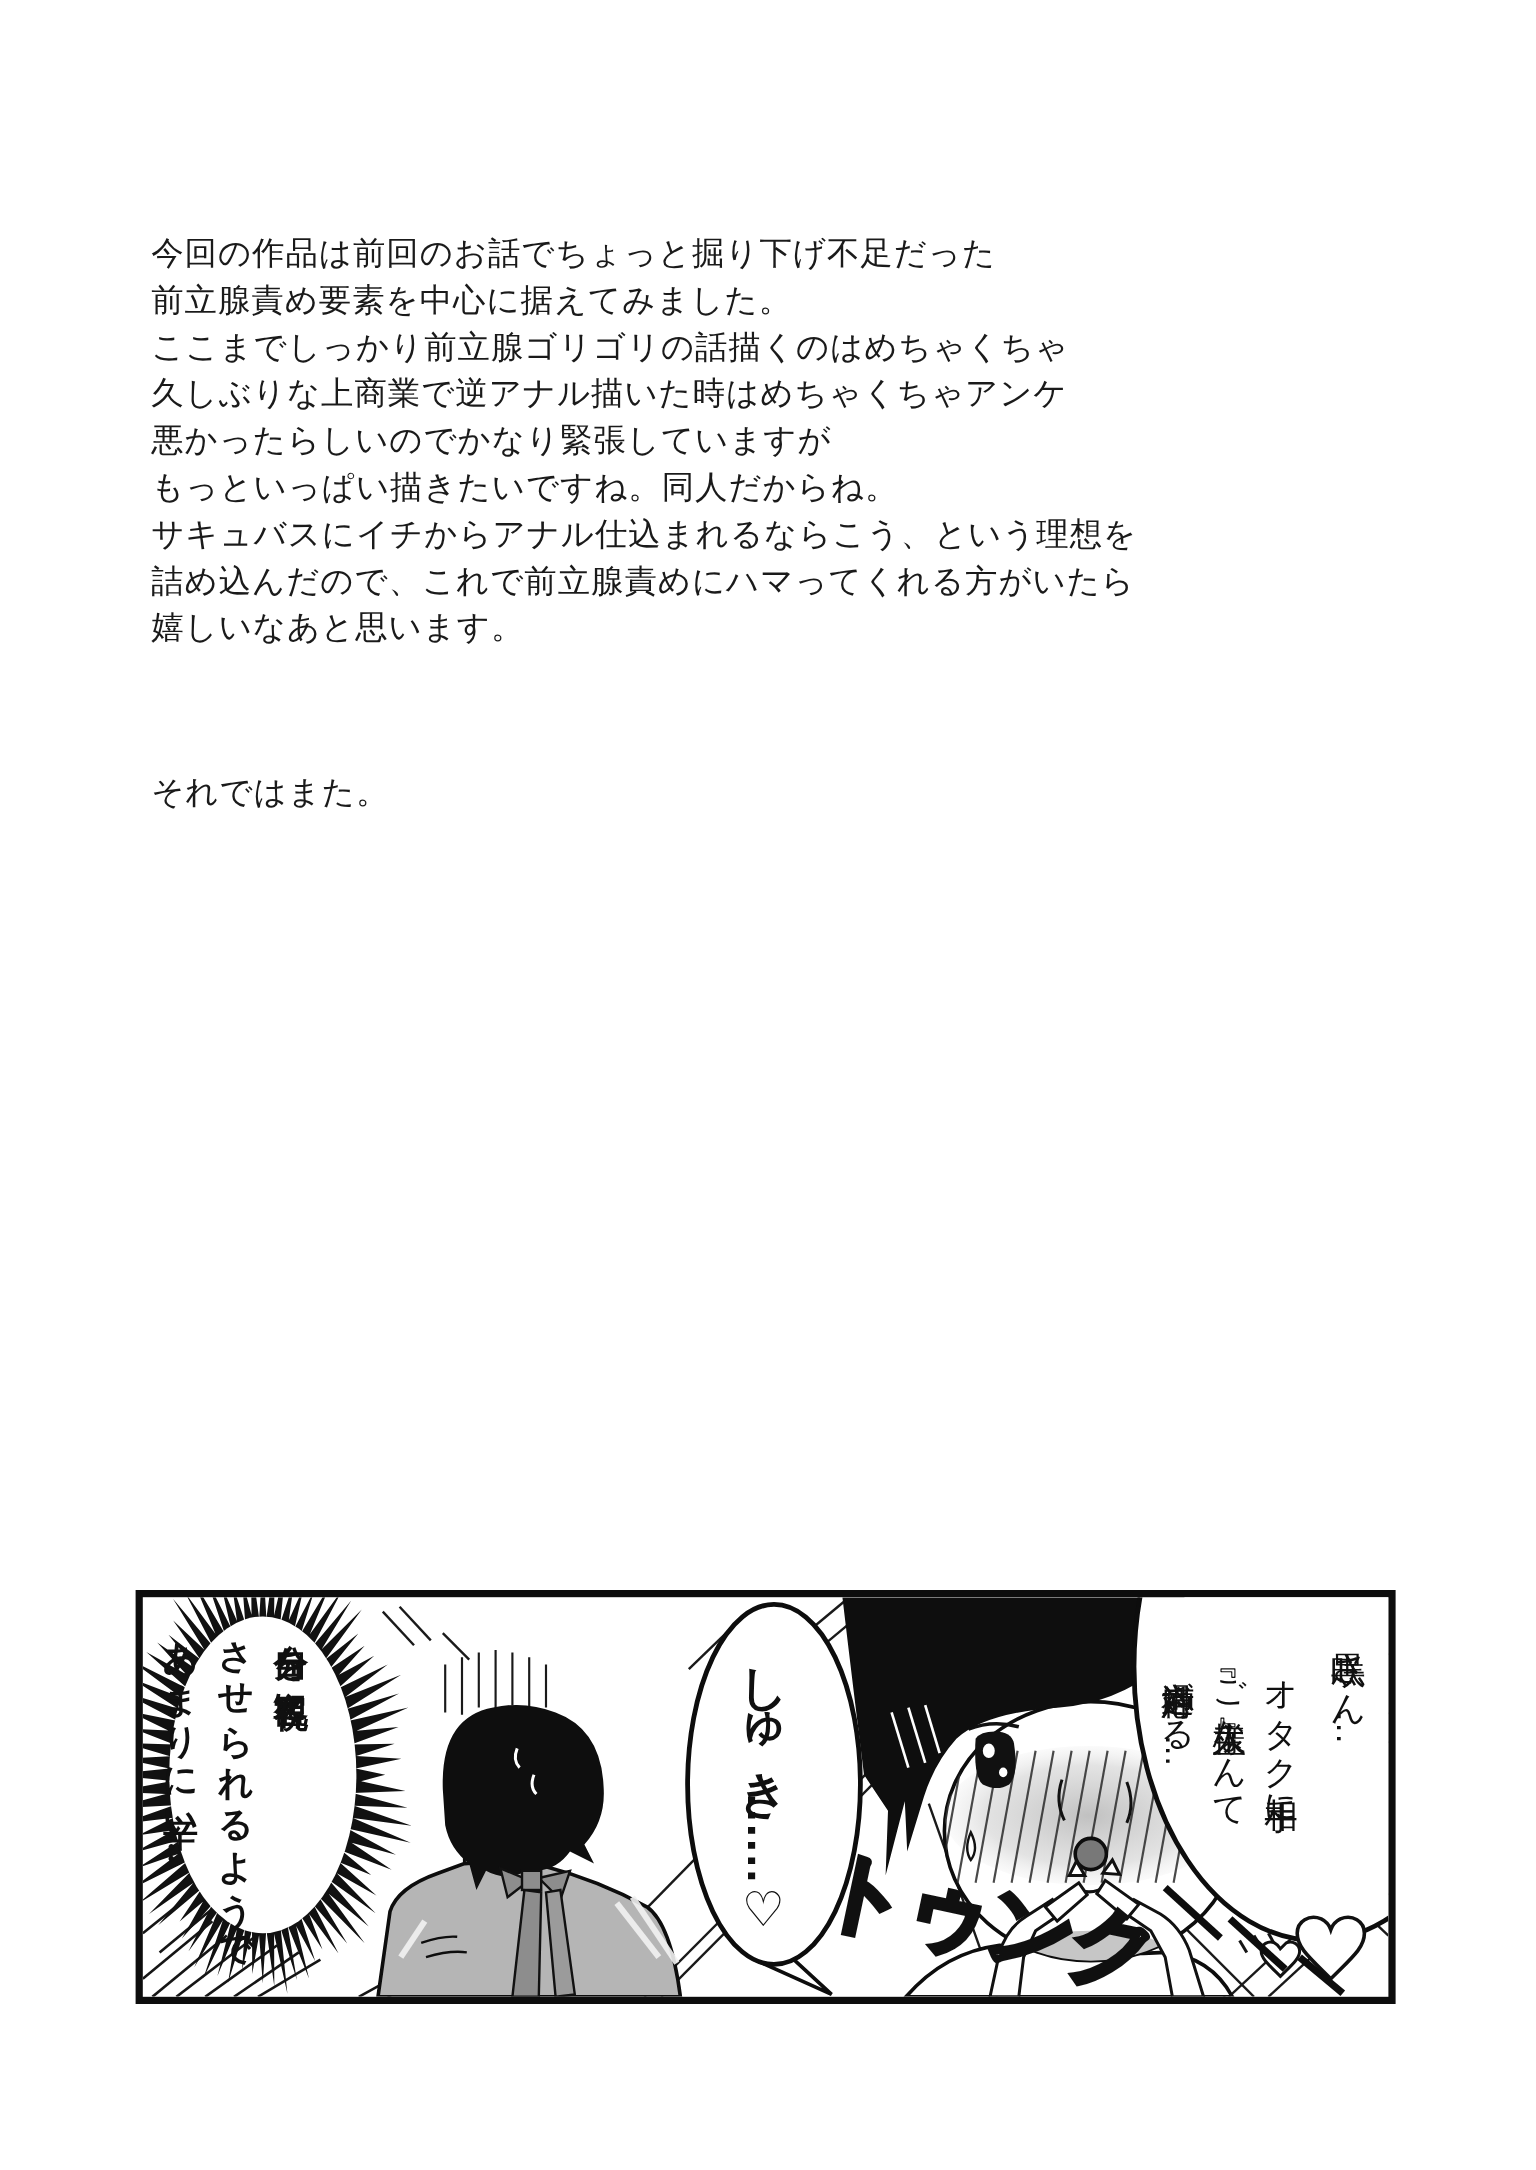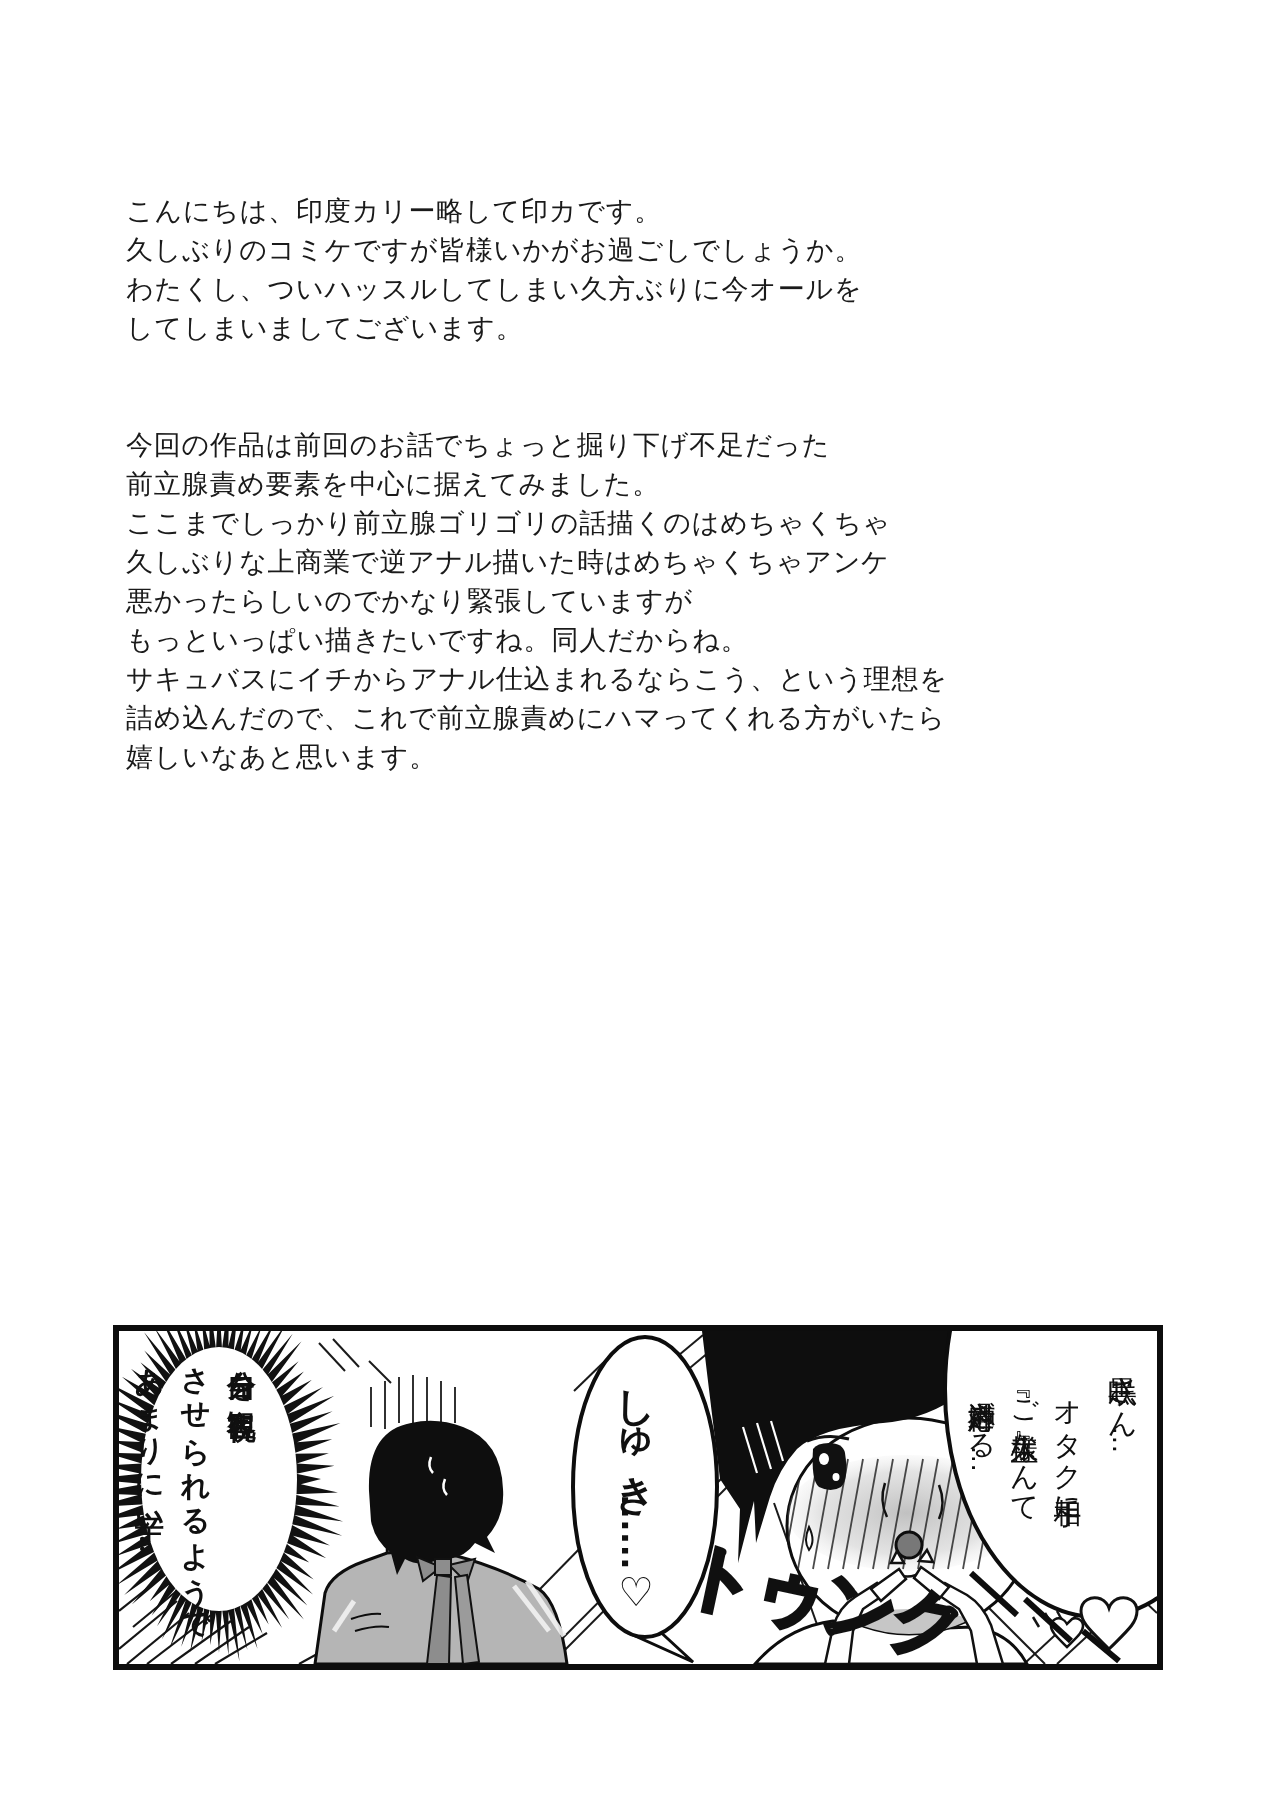--- a/index.html
+++ b/index.html
@@ -46,33 +46,30 @@
     position:absolute;left:576px;top:192px;
     font-size:74px;font-weight:700;letter-spacing:-5px;
     color:#ffffff;-webkit-text-stroke:4px #101010;
     transform:rotate(12deg);transform-origin:left top;white-space:nowrap;
   }
 </style>
 </head>
 <body>
 
 <div class="afterword">
-  <p>こんにちは、印度カリー略して印カです。
-久しぶりのコミケですが皆様いかがお過ごしでしょうか。
-わたくし、ついハッスルしてしまい久方ぶりに今オールを
-してしまいましてございます。</p>
   <p>今回の作品は前回のお話でちょっと掘り下げ不足だった
 前立腺責め要素を中心に据えてみました。
 ここまでしっかり前立腺ゴリゴリの話描くのはめちゃくちゃ
 久しぶりな上商業で逆アナル描いた時はめちゃくちゃアンケ
 悪かったらしいのでかなり緊張していますが
 もっといっぱい描きたいですね。同人だからね。
 サキュバスにイチからアナル仕込まれるならこう、という理想を
 詰め込んだので、これで前立腺責めにハマってくれる方がいたら
 嬉しいなあと思います。</p>
+  <p class="last">それではまた。</p>
 </div>
 
 <div class="panel">
 
   <svg width="1038" height="333" viewBox="0 0 1038 333">
     <defs>
       <radialGradient id="gBlush" cx="50%" cy="50%" r="60%">
         <stop offset="0%" stop-color="#9f9f9f" stop-opacity="0.65"></stop>
         <stop offset="60%" stop-color="#b9b9b9" stop-opacity="0.40"></stop>
         <stop offset="100%" stop-color="#ffffff" stop-opacity="0"></stop>

